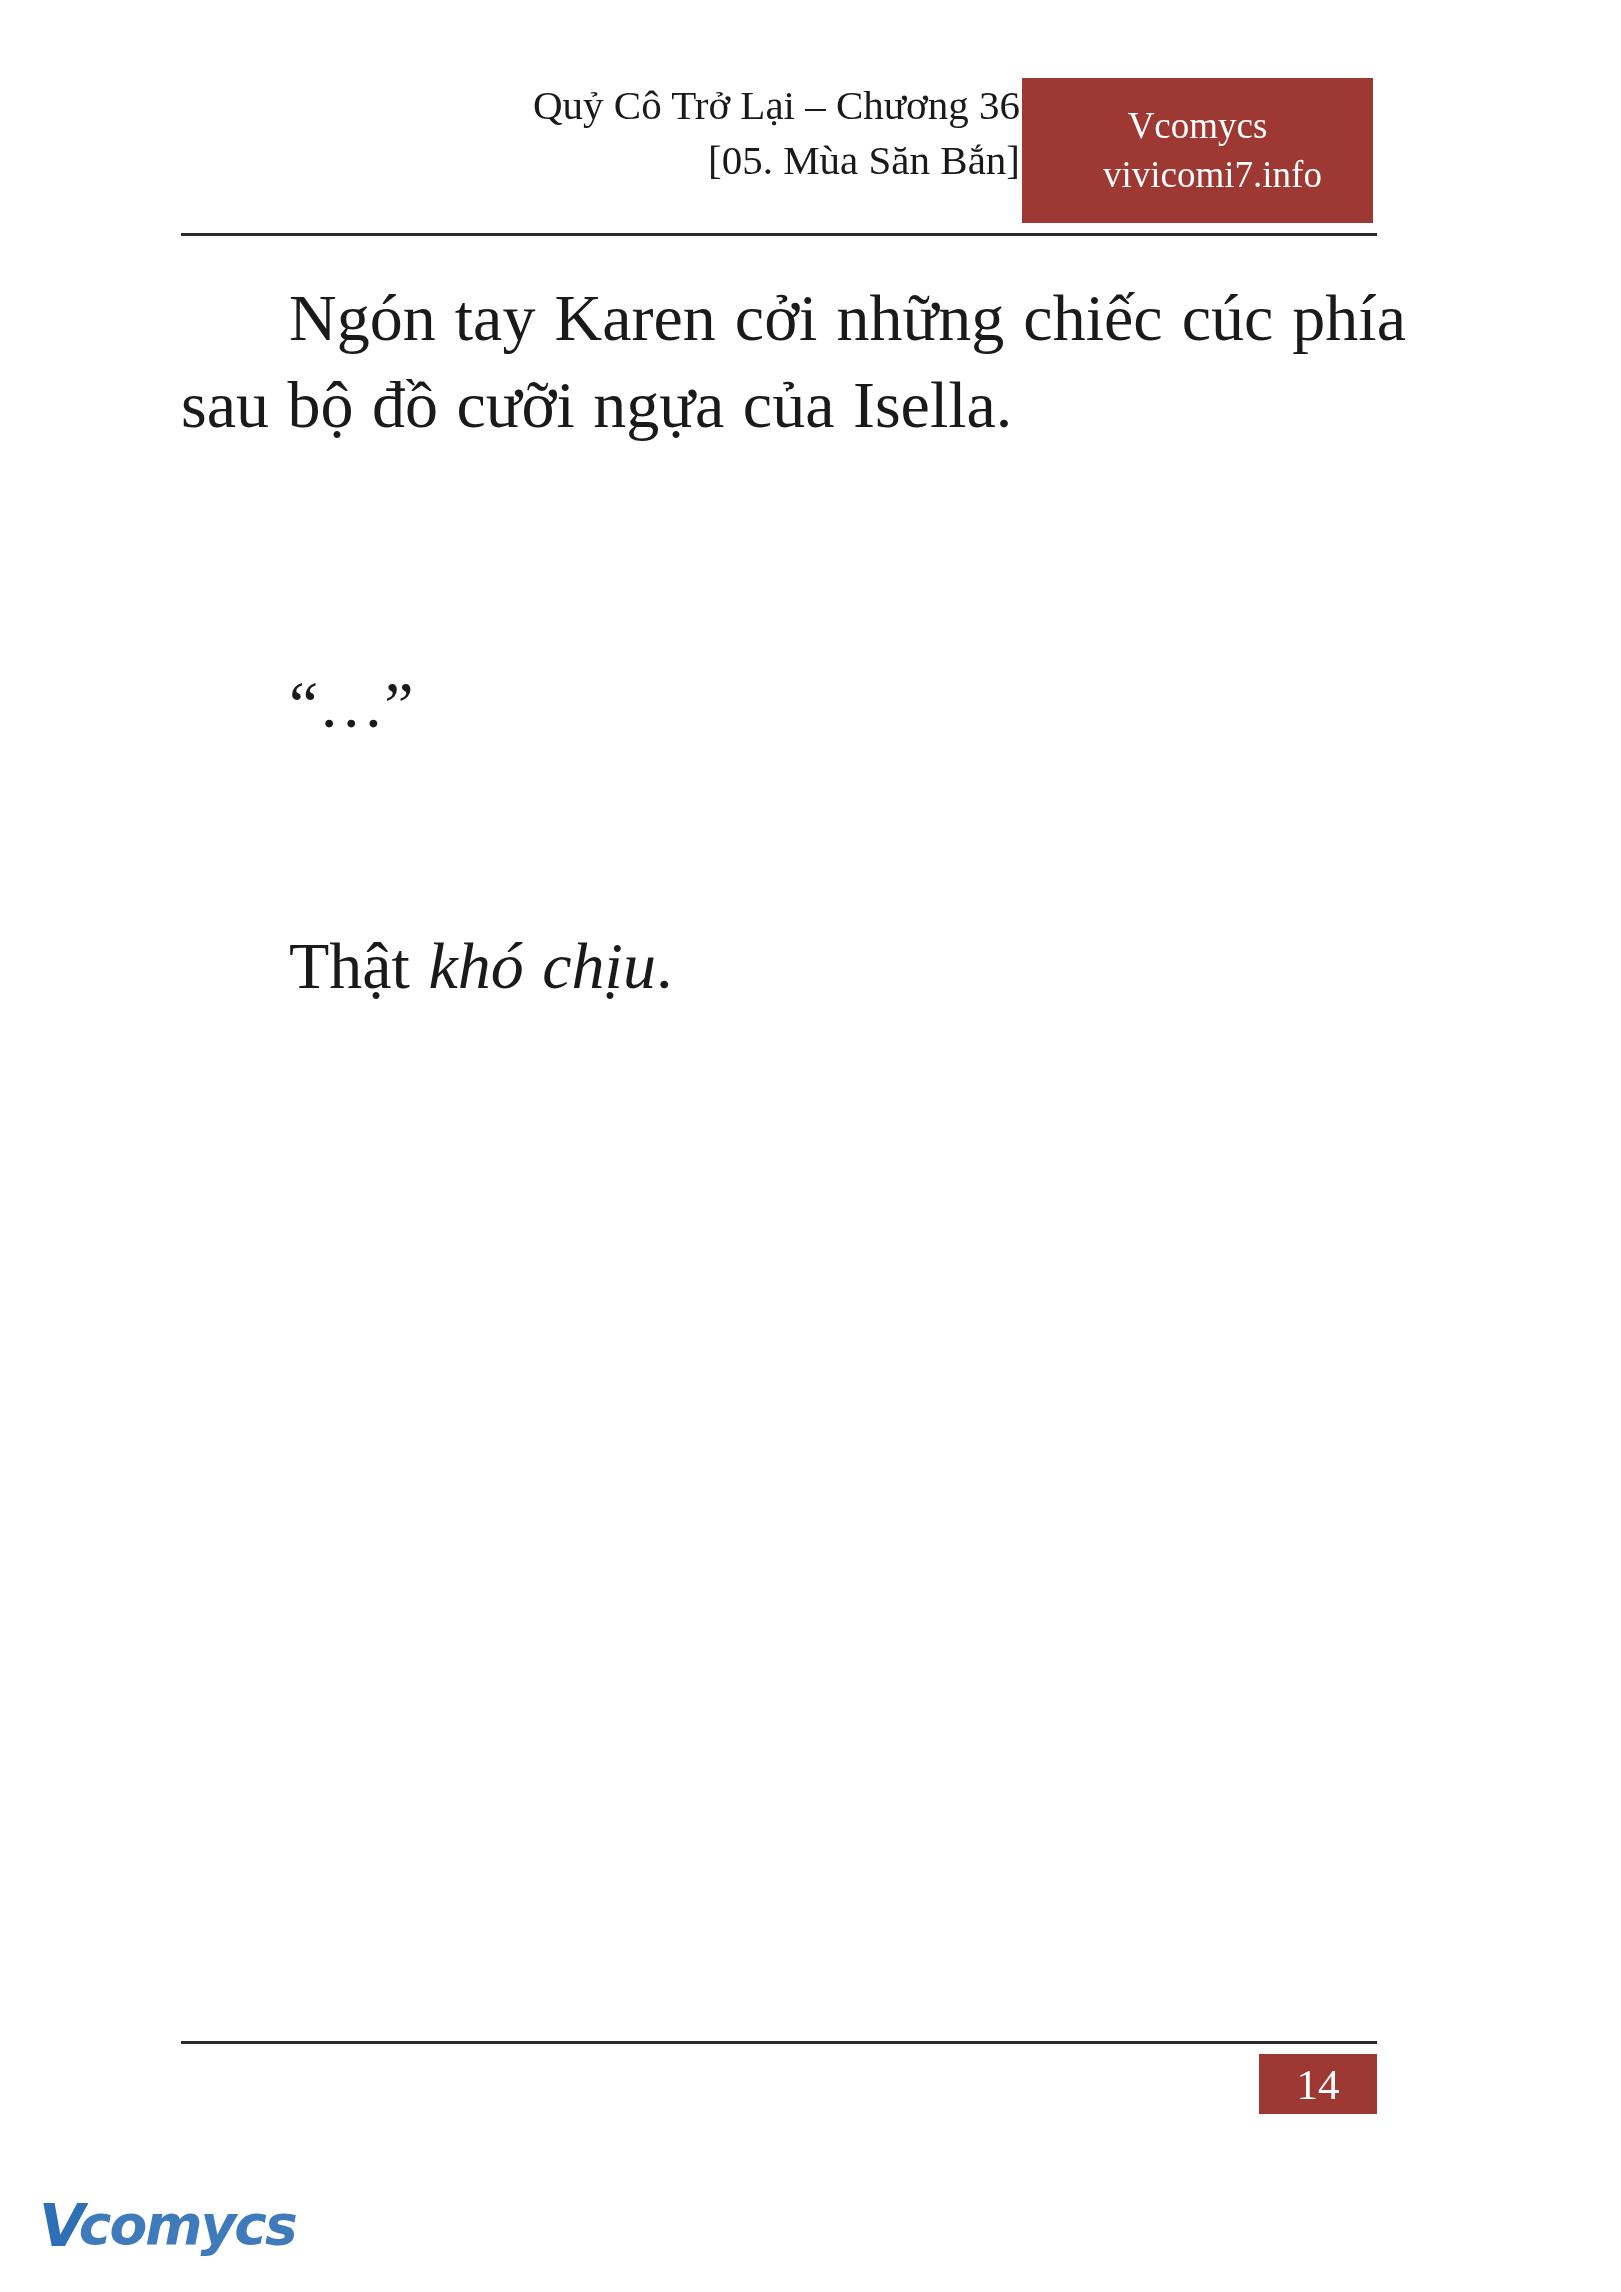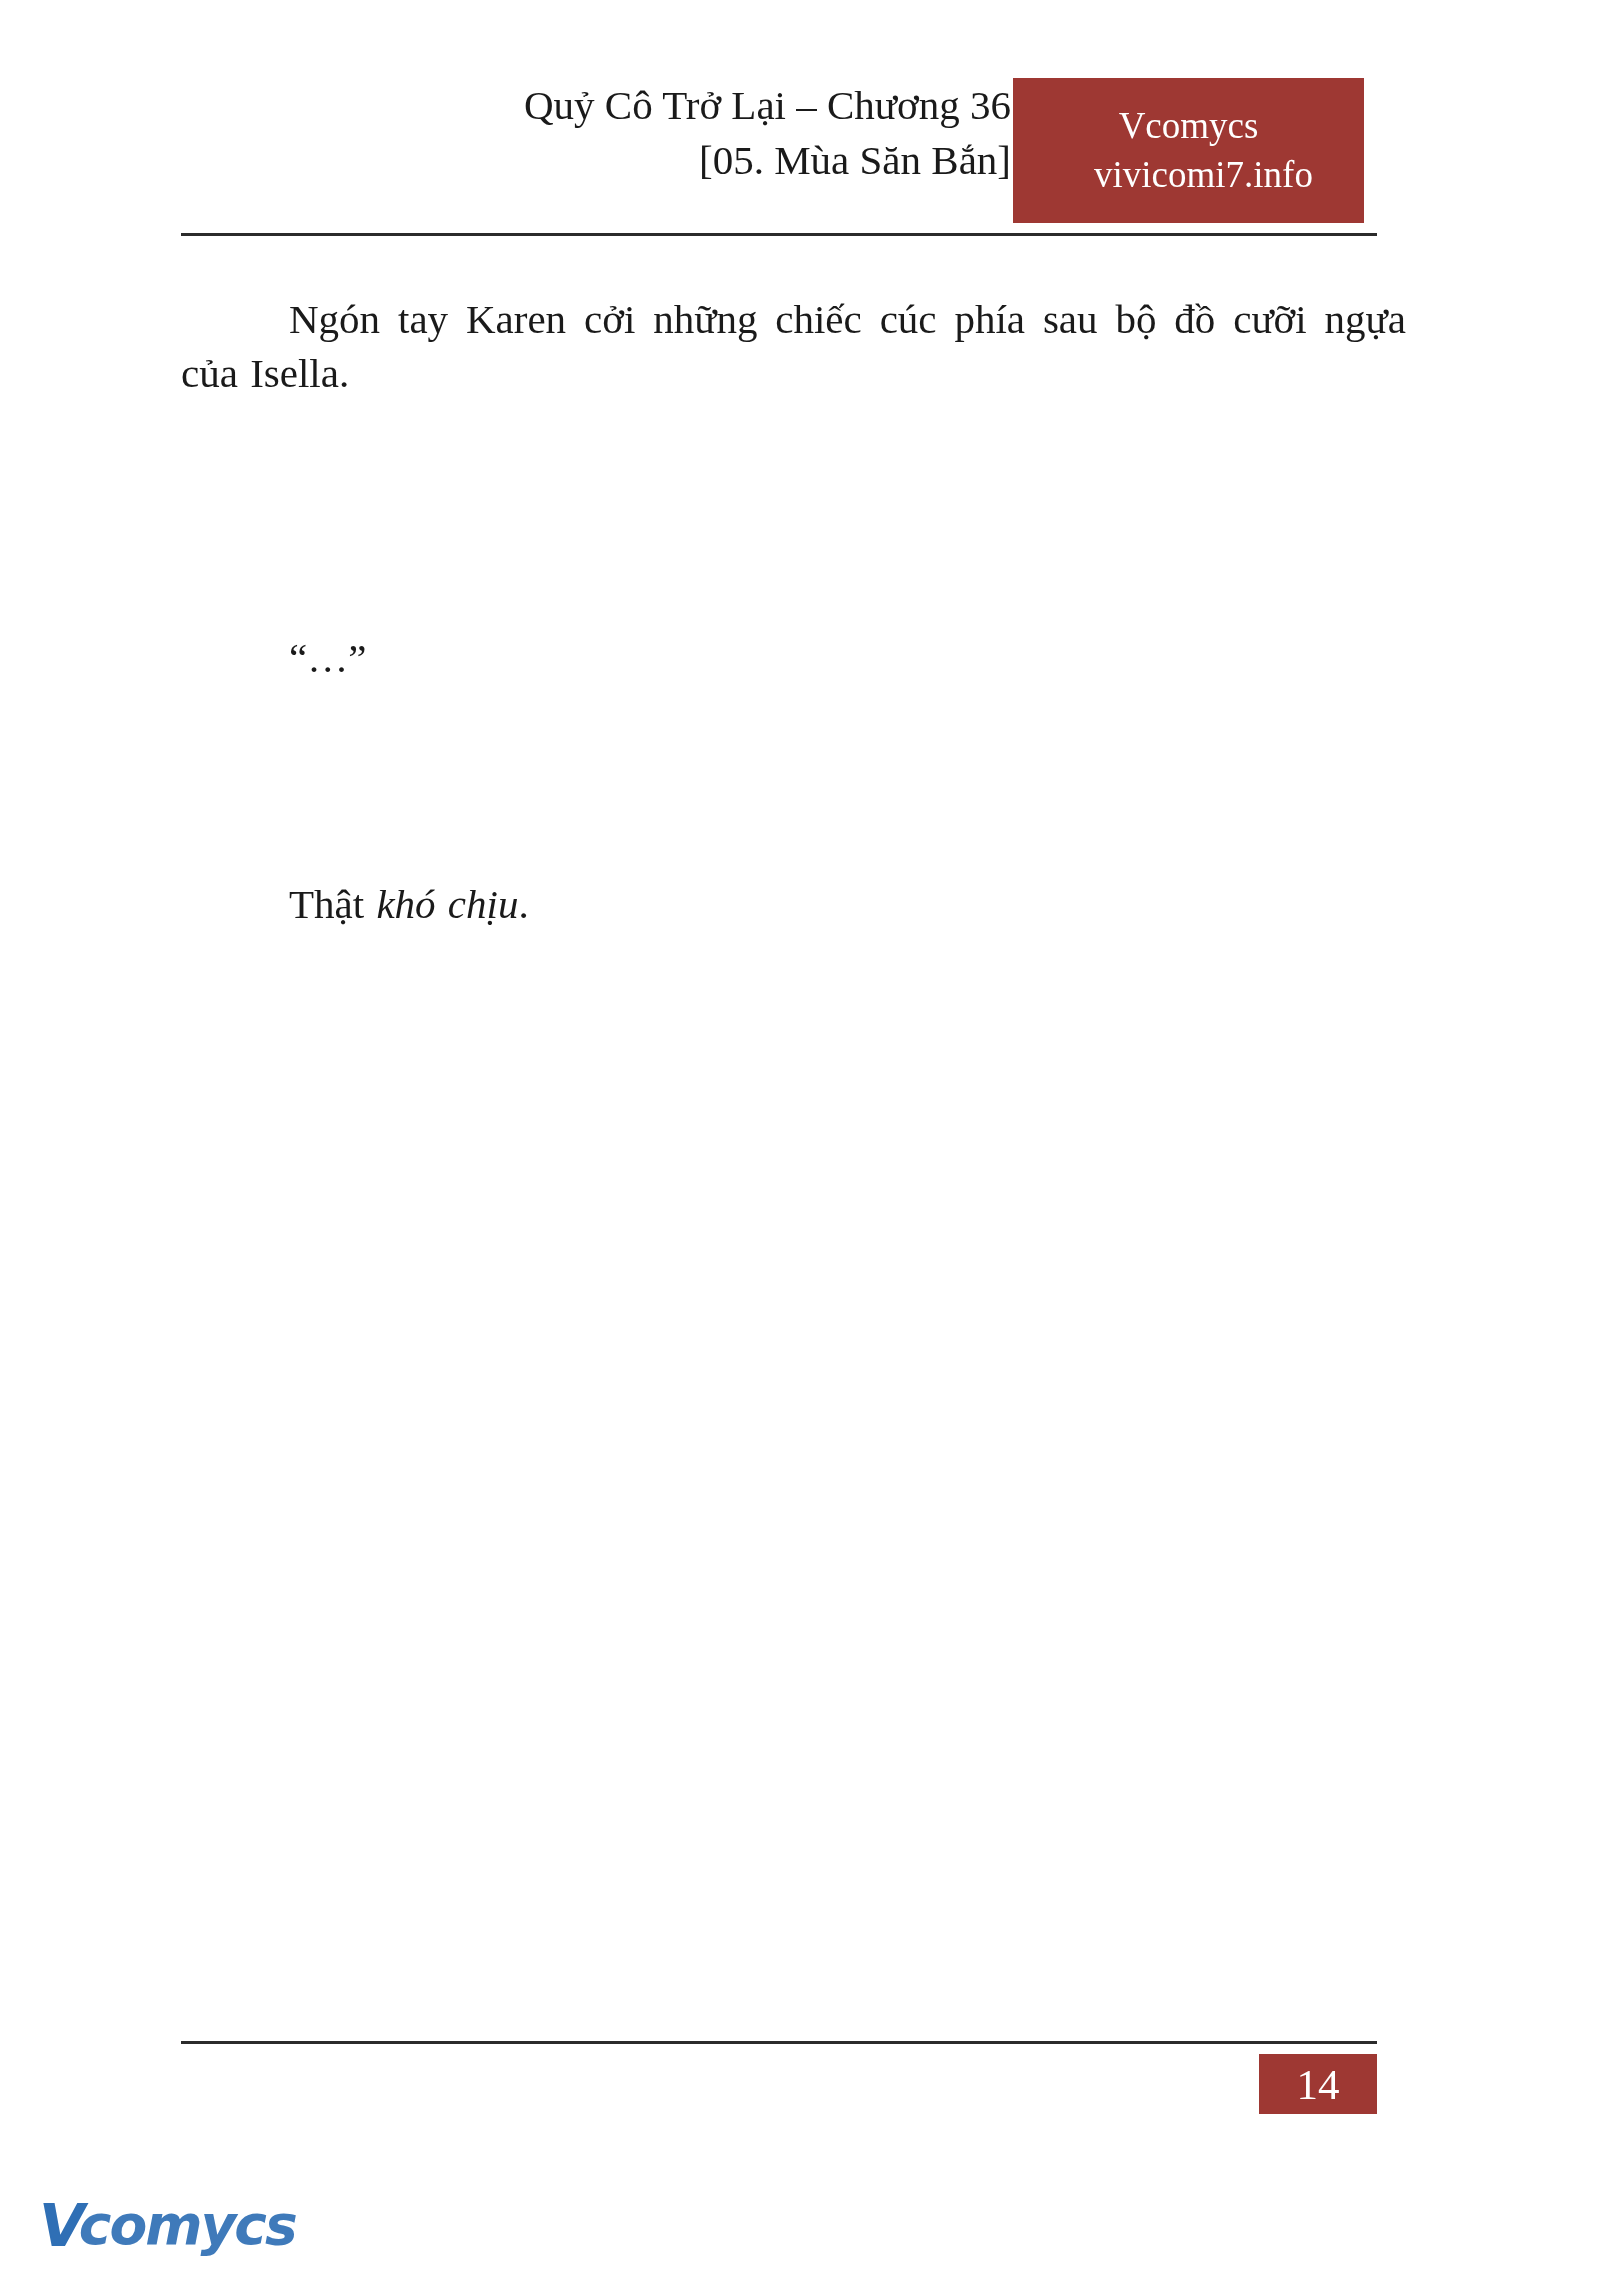--- a/index.html
+++ b/index.html
@@ -19,21 +19,21 @@
   .page {
     position: absolute;
     left: 0; top: 0;
     width: 1621px;
     height: 2293px;
   }
 
   
   .header {
     position: absolute;
-    left: 168px;
+    left: 177px;
     top: 78px;
     width: 1196px;
     height: 147px;
   }
   .header-title {
     position: absolute;
     right: 353px;
     top: 0;
     width: 745px;
     text-align: right;
@@ -73,25 +73,25 @@
   }
 
   
   .content {
     position: absolute;
     left: 181px;
     top: 274px;
     width: 1225px;
   }
   .para {
-    font-size: 41px;
+    font-size: 66px;
     line-height: 1.32;
     text-align: justify;
     text-indent: 108px;
-    margin: 18px 0 90px 0;
+    margin: 0 0 90px 0;
     word-spacing: 2px;
   }
   .para.no-justify {
     text-align: left;
   }
   .para em {
     font-style: italic;
   }
   .spacer-sm { height: 39px; }
   .spacer-md { height: 84px; }

